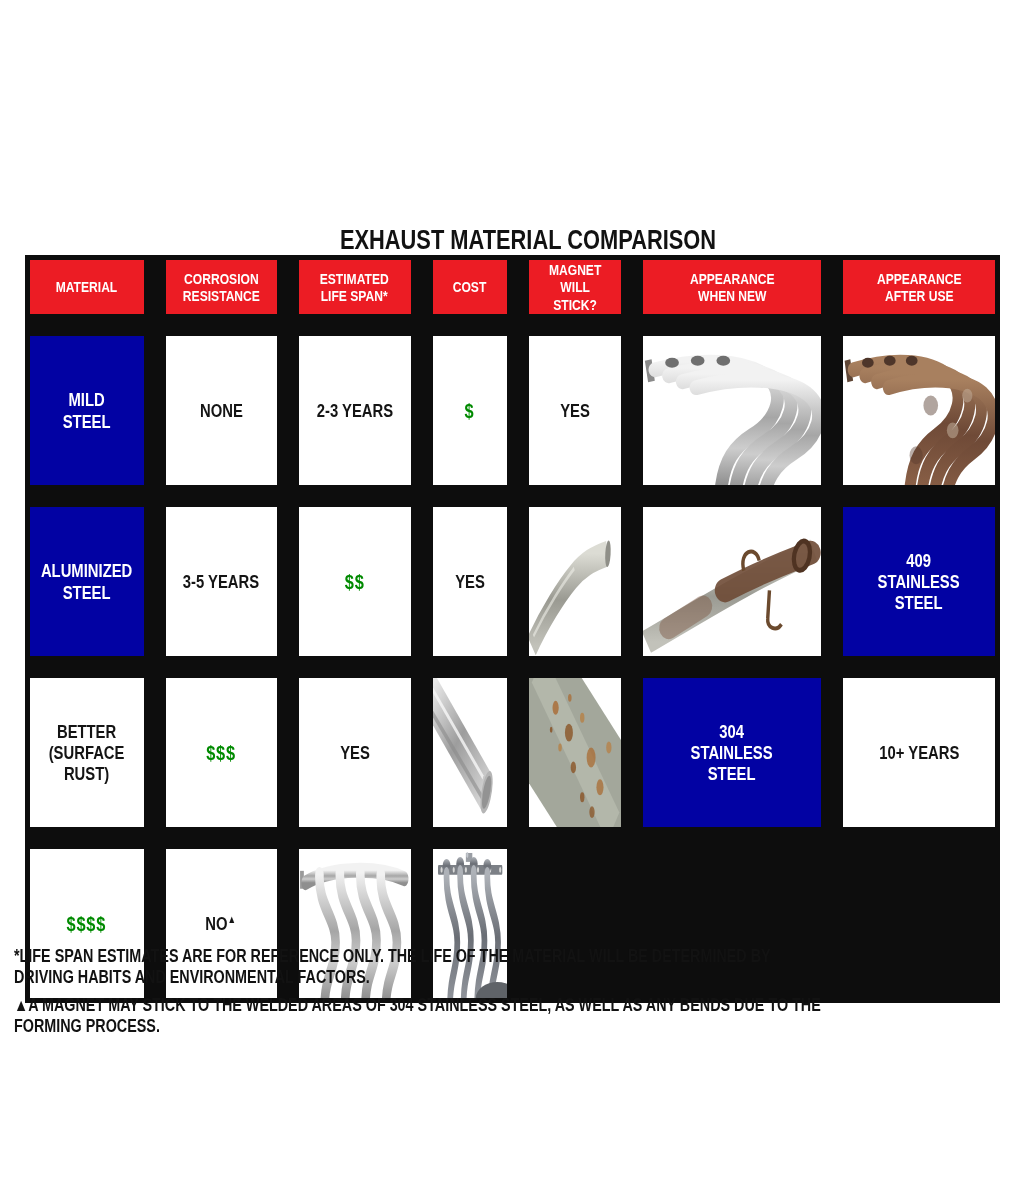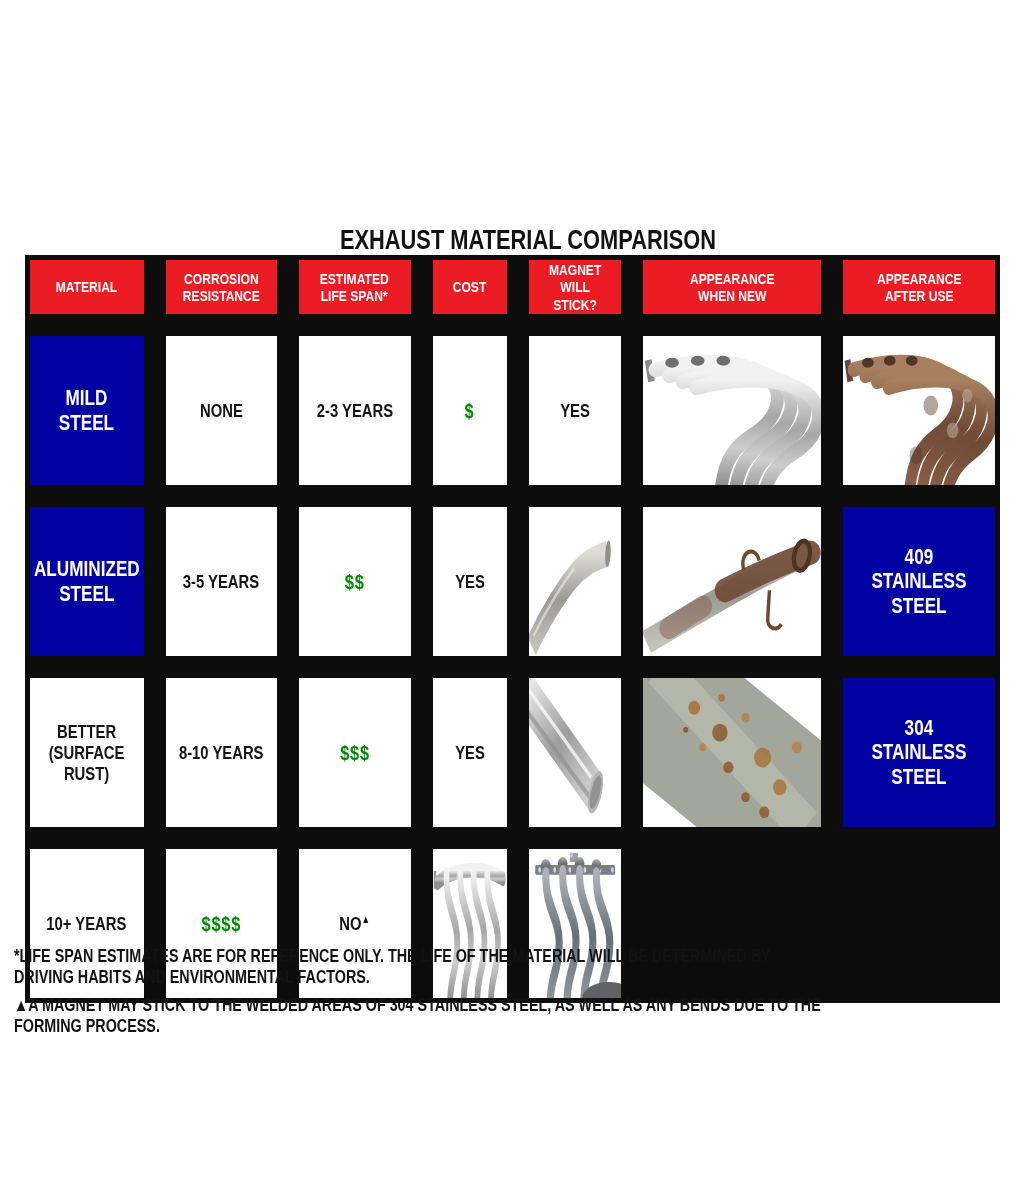--- a/index.html
+++ b/index.html
@@ -10,21 +10,21 @@
   .cond{display:block;transform:scaleX(0.78);transform-origin:50% 50%;white-space:pre-line;
         font-weight:bold;line-height:1.12;}
   .cond-left{display:block;transform:scaleX(0.82);transform-origin:0 50%;white-space:pre-line;
         font-weight:bold;}
   .table{position:absolute;left:25px;top:255px;width:975px;box-sizing:border-box;
          background:#0d0d0d;display:grid;padding:5px;gap:22px;
          grid-template-columns:133fr 130fr 131fr 87fr 108fr 208fr 178fr;
          grid-template-rows:54px 149px 149px 149px 149px;}
   .cell{display:flex;align-items:center;justify-content:center;text-align:center;overflow:hidden;}
   .head{background:#ec1c24;color:#ffffff;font-size:15.5px;}
-  .mat{background:#0202a3;color:#ffffff;font-size:22px;text-align:center;}
+  .mat{background:#0202a3;color:#ffffff;font-size:19px;text-align:center;}
   .body{background:#ffffff;color:#141414;font-size:19px;}
   .cost{color:#008a00;font-size:21px;letter-spacing:1px;}
   .photo{background:#ffffff;padding:0;}
   .photo svg{width:100%;height:100%;display:block;}
   sup{font-size:11px;vertical-align:super;line-height:0;}
   .foots{position:absolute;left:14px;top:946px;width:992px;color:#121212;}
   .foots p{margin:0 0 7px 0;font-size:17.5px;}
 </style>
 </head>
 <body>
@@ -183,23 +183,20 @@
 
     <div class="cell mat">
         <span class="cond">409
 STAINLESS
 STEEL</span>
       </div>
     <div class="cell body">
         <span class="cond">BETTER
 (SURFACE
 RUST)</span>
-      </div>
-    <div class="cell body">
-        <span class="cond">8-10 YEARS</span>
       </div>
     <div class="cell body cost">
         <span class="cond">$$$</span>
       </div>
     <div class="cell body">
         <span class="cond"><span>YES</span><sup></sup></span>
       </div>
     <div class="cell photo" aria-label="polished straight stainless pipe">
       <svg viewBox="0 0 208 150" preserveAspectRatio="none">
         <rect width="208" height="150" fill="#ffffff"></rect>

